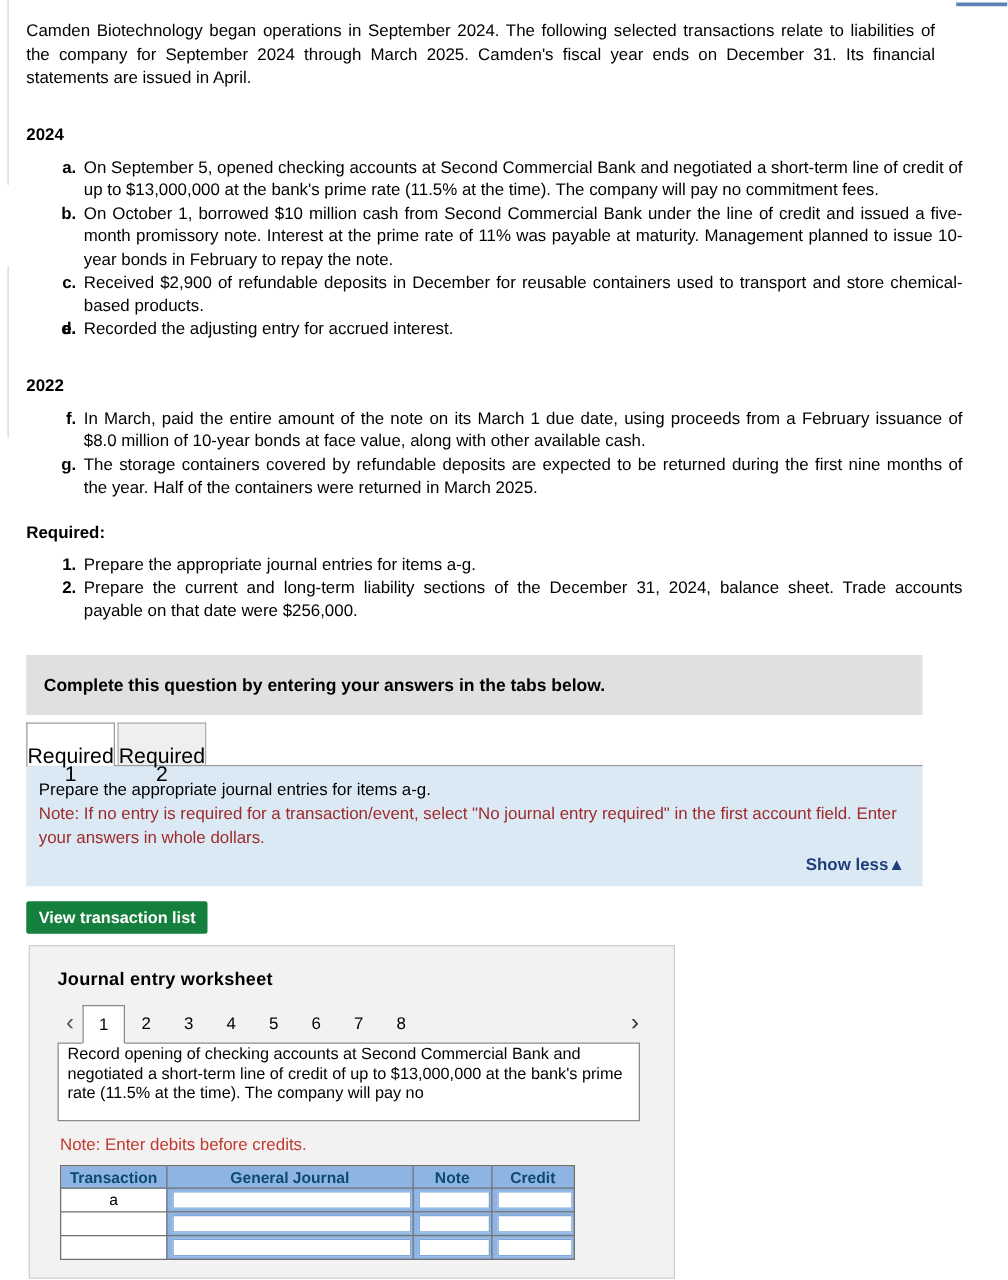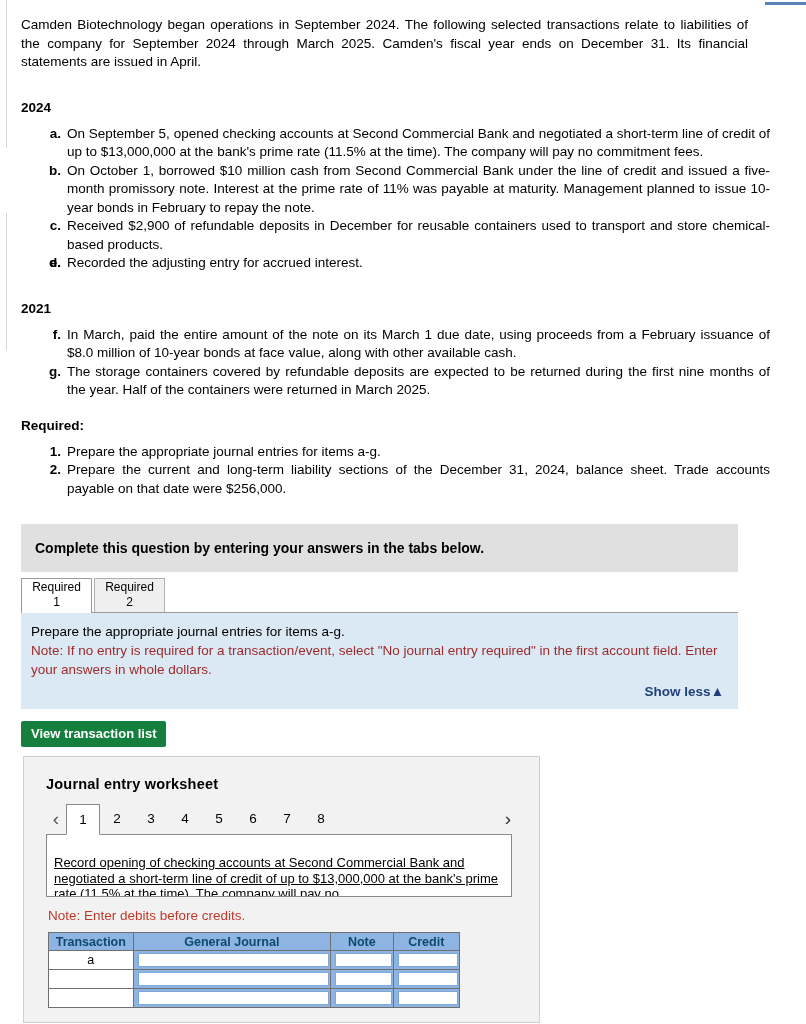--- a/index.html
+++ b/index.html
@@ -125,24 +125,24 @@
     box-sizing: border-box;
     display: flex;
     align-items: flex-end;
   }
   .tab {
     width: 71px;
     height: 34px;
     box-sizing: border-box;
     border: 1px solid #b0b0b0;
     border-bottom: none;
-    font-size: 12px;
+    font-size: 17px;
     line-height: 15px;
     text-align: center;
-    padding-top: 1px;
+    padding-top: 18px;
     background: #efefef;
     position: relative;
     cursor: pointer;
   }
   .tab.active {
     background: #ffffff;
     border-color: #9b9b9b;
     z-index: 3;
     margin-bottom: -1px;
     height: 35px;
@@ -242,27 +242,26 @@
     height: 31px;
     line-height: 29px;
   }
 
   .descbox {
     width: 466px;
     height: 63px;
     box-sizing: border-box;
     background: #ffffff;
     border: 1px solid #8a8a8a;
-    padding: 20px 6px 0 7px;
+    padding: 0 6px 0 7px;
     font-size: 13px;
     line-height: 15.6px;
     overflow: hidden;
     position: relative;
     z-index: 1;
-    text-decoration: underline;
   }
 
   .debit-note {
     color: #c0392b;
     font-size: 13.5px;
     margin: 11px 0 9px 2px;
   }
 
   
   table.journal {
@@ -323,21 +322,21 @@
     <div class="year-head">2024</div>
 
     <ol class="items">
       <li><span class="marker">a.</span><span>On September 5, opened checking accounts at Second Commercial Bank and negotiated a short-term line of credit of up to $13,000,000 at the bank's prime rate (11.5% at the time). The company will pay no commitment fees.</span></li>
       <li><span class="marker">b.</span><span>On October 1, borrowed $10 million cash from Second Commercial Bank under the line of credit and issued a five-month promissory note. Interest at the prime rate of 11% was payable at maturity. Management planned to issue 10-year bonds in February to repay the note.</span></li>
       <li><span class="marker">c.</span><span>Received $2,900 of refundable deposits in December for reusable containers used to transport and store chemical-based products.</span></li>
       <li><span class="marker">d.</span></li>
       <li><span class="marker">e.</span><span>Recorded the adjusting entry for accrued interest.</span></li>
     </ol>
 
-    <div class="year-head">2021</div>
+    <div class="year-head">2022</div>
 
     <ol class="items">
       <li><span class="marker">f.</span><span>In March, paid the entire amount of the note on its March 1 due date, using proceeds from a February issuance of $8.0 million of 10-year bonds at face value, along with other available cash.</span></li>
       <li><span class="marker">g.</span><span>The storage containers covered by refundable deposits are expected to be returned during the first nine months of the year. Half of the containers were returned in March 2025.</span></li>
     </ol>
 
     <div class="required-head">Required:</div>
 
     <ol class="items">
       <li><span class="marker">1.</span><span>Prepare the appropriate journal entries for items a-g.</span></li>

